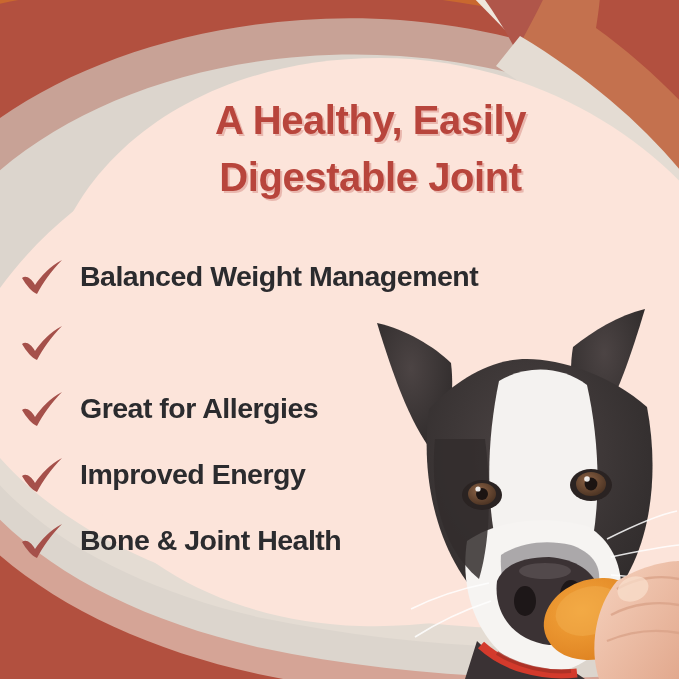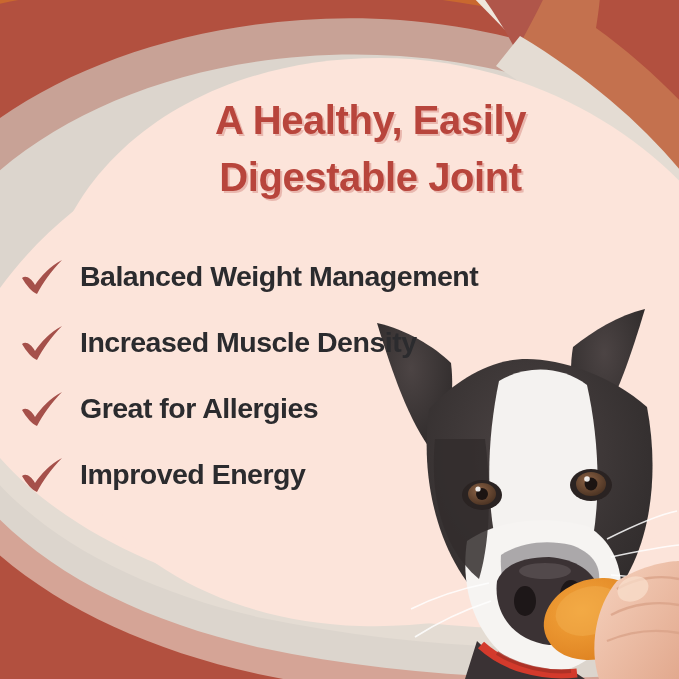--- a/index.html
+++ b/index.html
@@ -299,21 +299,20 @@
       <span class="benefit-label">Balanced Weight Management</span>
     </li>
 
     <li class="benefit-row">
       <span class="check-icon">
         <svg viewBox="0 0 52 44" aria-hidden="true">
           <path d="M 6,24 C 10,21 15,24 19,31 C 25,22 34,12 46,6
                    C 35,17 27,29 21,40 C 16,38 10,31 6,24 Z" fill="#A5504A"></path>
         </svg>
       </span>
-      <span class="benefit-label">Increased Muscle Density</span>
     </li>
 
     <li class="benefit-row">
       <span class="check-icon">
         <svg viewBox="0 0 52 44" aria-hidden="true">
           <path d="M 6,24 C 10,21 15,24 19,31 C 25,22 34,12 46,6
                    C 35,17 27,29 21,40 C 16,38 10,31 6,24 Z" fill="#A5504A"></path>
         </svg>
       </span>
       <span class="benefit-label">Great for Allergies</span>
@@ -322,16 +321,25 @@
     <li class="benefit-row">
       <span class="check-icon">
         <svg viewBox="0 0 52 44" aria-hidden="true">
           <path d="M 6,24 C 10,21 15,24 19,31 C 25,22 34,12 46,6
                    C 35,17 27,29 21,40 C 16,38 10,31 6,24 Z" fill="#A5504A"></path>
         </svg>
       </span>
       <span class="benefit-label">Improved Energy</span>
     </li>
 
+    <li class="benefit-row">
+      <span class="check-icon">
+        <svg viewBox="0 0 52 44" aria-hidden="true">
+          <path d="M 6,24 C 10,21 15,24 19,31 C 25,22 34,12 46,6
+                   C 35,17 27,29 21,40 C 16,38 10,31 6,24 Z" fill="#A5504A"></path>
+        </svg>
+      </span>
+      <span class="benefit-label">Bone &amp; Joint Health</span>
+    </li>
 
   </ul>
 
 </div>
 
 </body></html>

